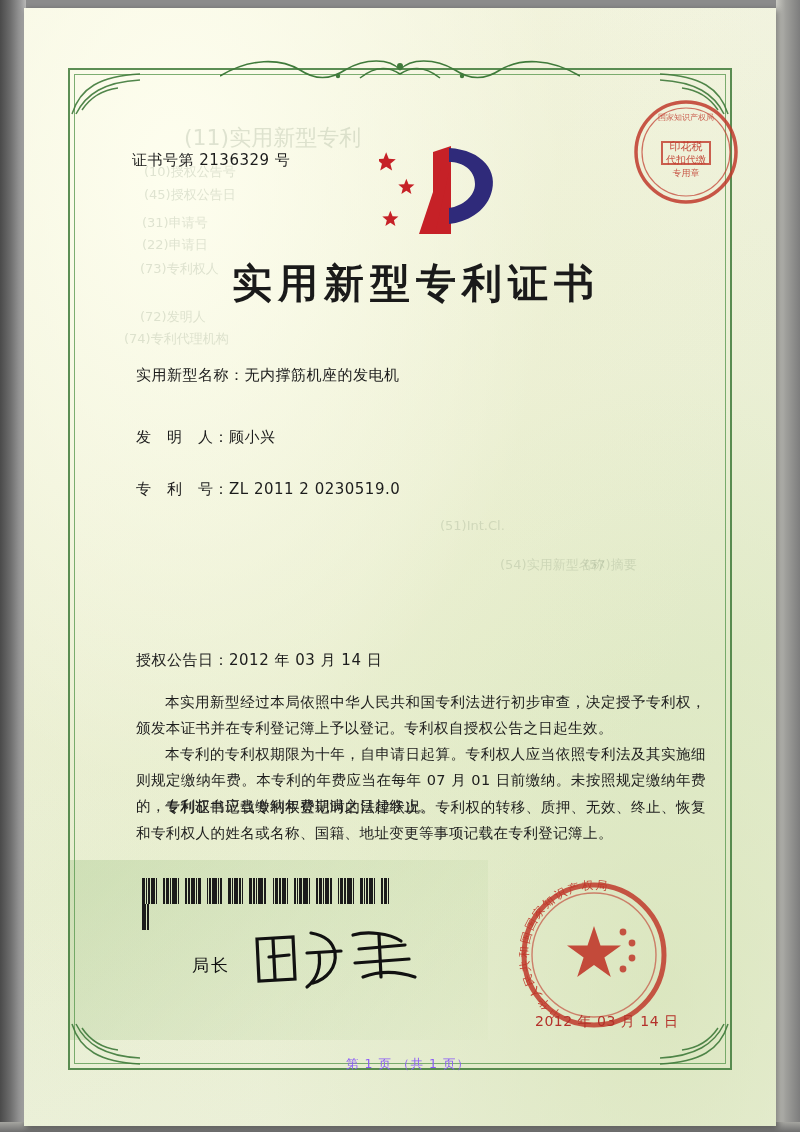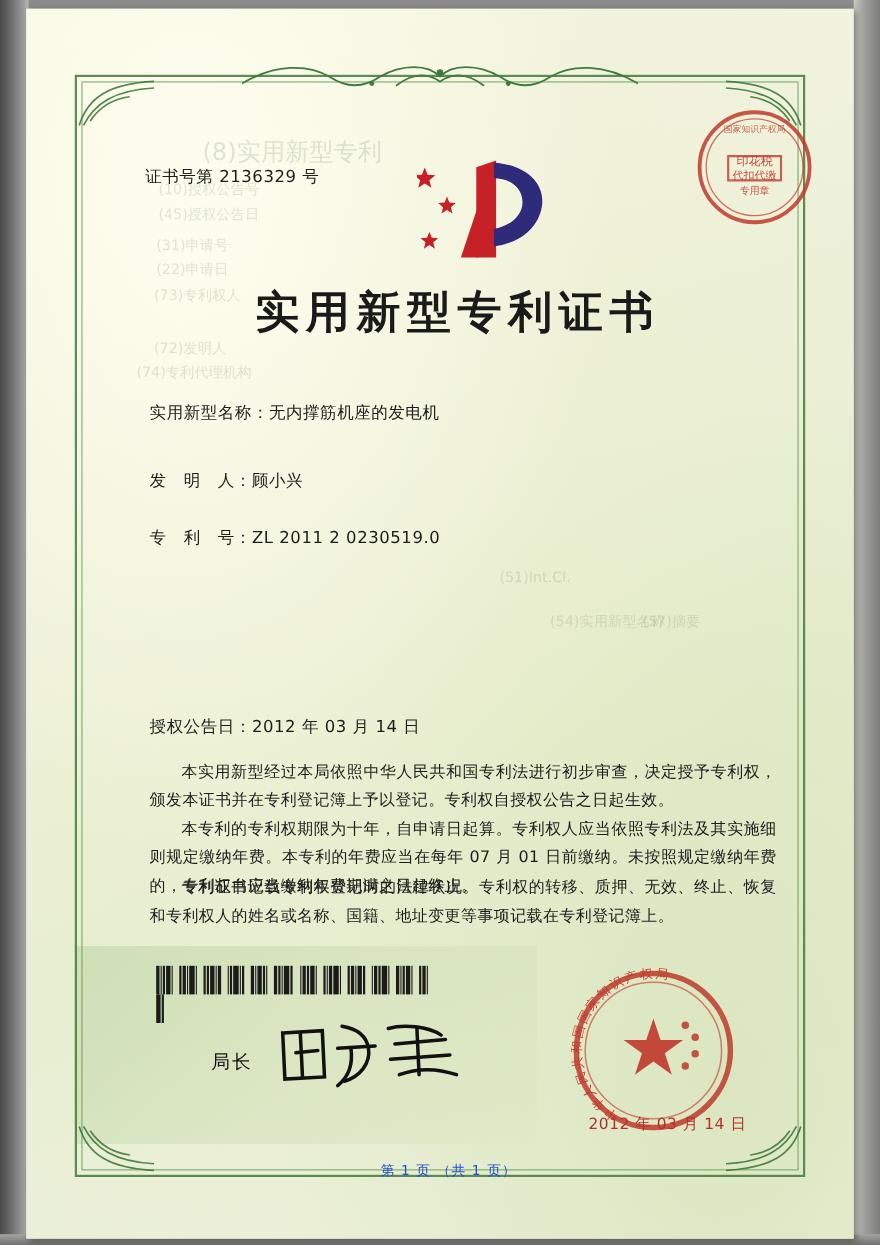--- a/index.html
+++ b/index.html
@@ -236,21 +236,21 @@
     letter-spacing: 0.5px;
   }
 
   .page-footer {
     position: absolute;
     left: 0;
     right: 0;
     top: 1048px;
     text-align: center;
     font-size: 12.5px;
-    color: #1d4ed8;
+    color: #8b5cf6;
     letter-spacing: 1px;
     margin-left: 16px;
   }
 
   
   .green-band {
     position: absolute;
     left: 44px;
     top: 852px;
     width: 420px;
@@ -265,29 +265,29 @@
 <div id="page">
 
   <div id="binding"></div>
   <div id="rightedge"></div>
   <div id="bottomedge"></div>
 
   <div id="paper">
     <div class="wash"></div>
     <div class="green-band"></div>
 
-    <div class="ghost" style="left:160px; top:115px; font-size:22px;">(8)实用新型专利</div>
+    <div class="ghost" style="left:160px; top:115px; font-size:22px;">(11)实用新型专利</div>
     <div class="ghost" style="left:120px; top:155px; font-size:13px;">(10)授权公告号</div>
     <div class="ghost" style="left:120px; top:178px; font-size:13px;">(45)授权公告日</div>
     <div class="ghost" style="left:118px; top:206px; font-size:13px;">(31)申请号</div>
     <div class="ghost" style="left:118px; top:228px; font-size:13px;">(22)申请日</div>
     <div class="ghost" style="left:116px; top:252px; font-size:13px;">(73)专利权人</div>
     <div class="ghost" style="left:116px; top:300px; font-size:13px;">(72)发明人</div>
     <div class="ghost" style="left:100px; top:322px; font-size:13px;">(74)专利代理机构</div>
-    <div class="ghost" style="left:430px; top:510px; font-size:13px;">(51)Int.Cl.</div>
+    <div class="ghost" style="left:416px; top:510px; font-size:13px;">(51)Int.Cl.</div>
     <div class="ghost" style="left:460px; top:548px; font-size:13px;margin-left:16px;">(54)实用新型名称</div>
     <div class="ghost" style="left:560px; top:548px; font-size:13px;">(57)摘要</div>
 
     <div class="frame-outer"></div>
     <div class="frame-inner"></div>
 
     <svg class="top-orn" viewBox="0 0 360 28">
       <g fill="none" stroke="#3f7a3a" stroke-width="1.6">
         <path d="M0 20 C 30 2, 60 2, 80 14 C 95 24, 110 24, 125 14 C 145 2, 170 2, 180 14"></path>
         <path d="M360 20 C 330 2, 300 2, 280 14 C 265 24, 250 24, 235 14 C 215 2, 190 2, 180 14"></path>

